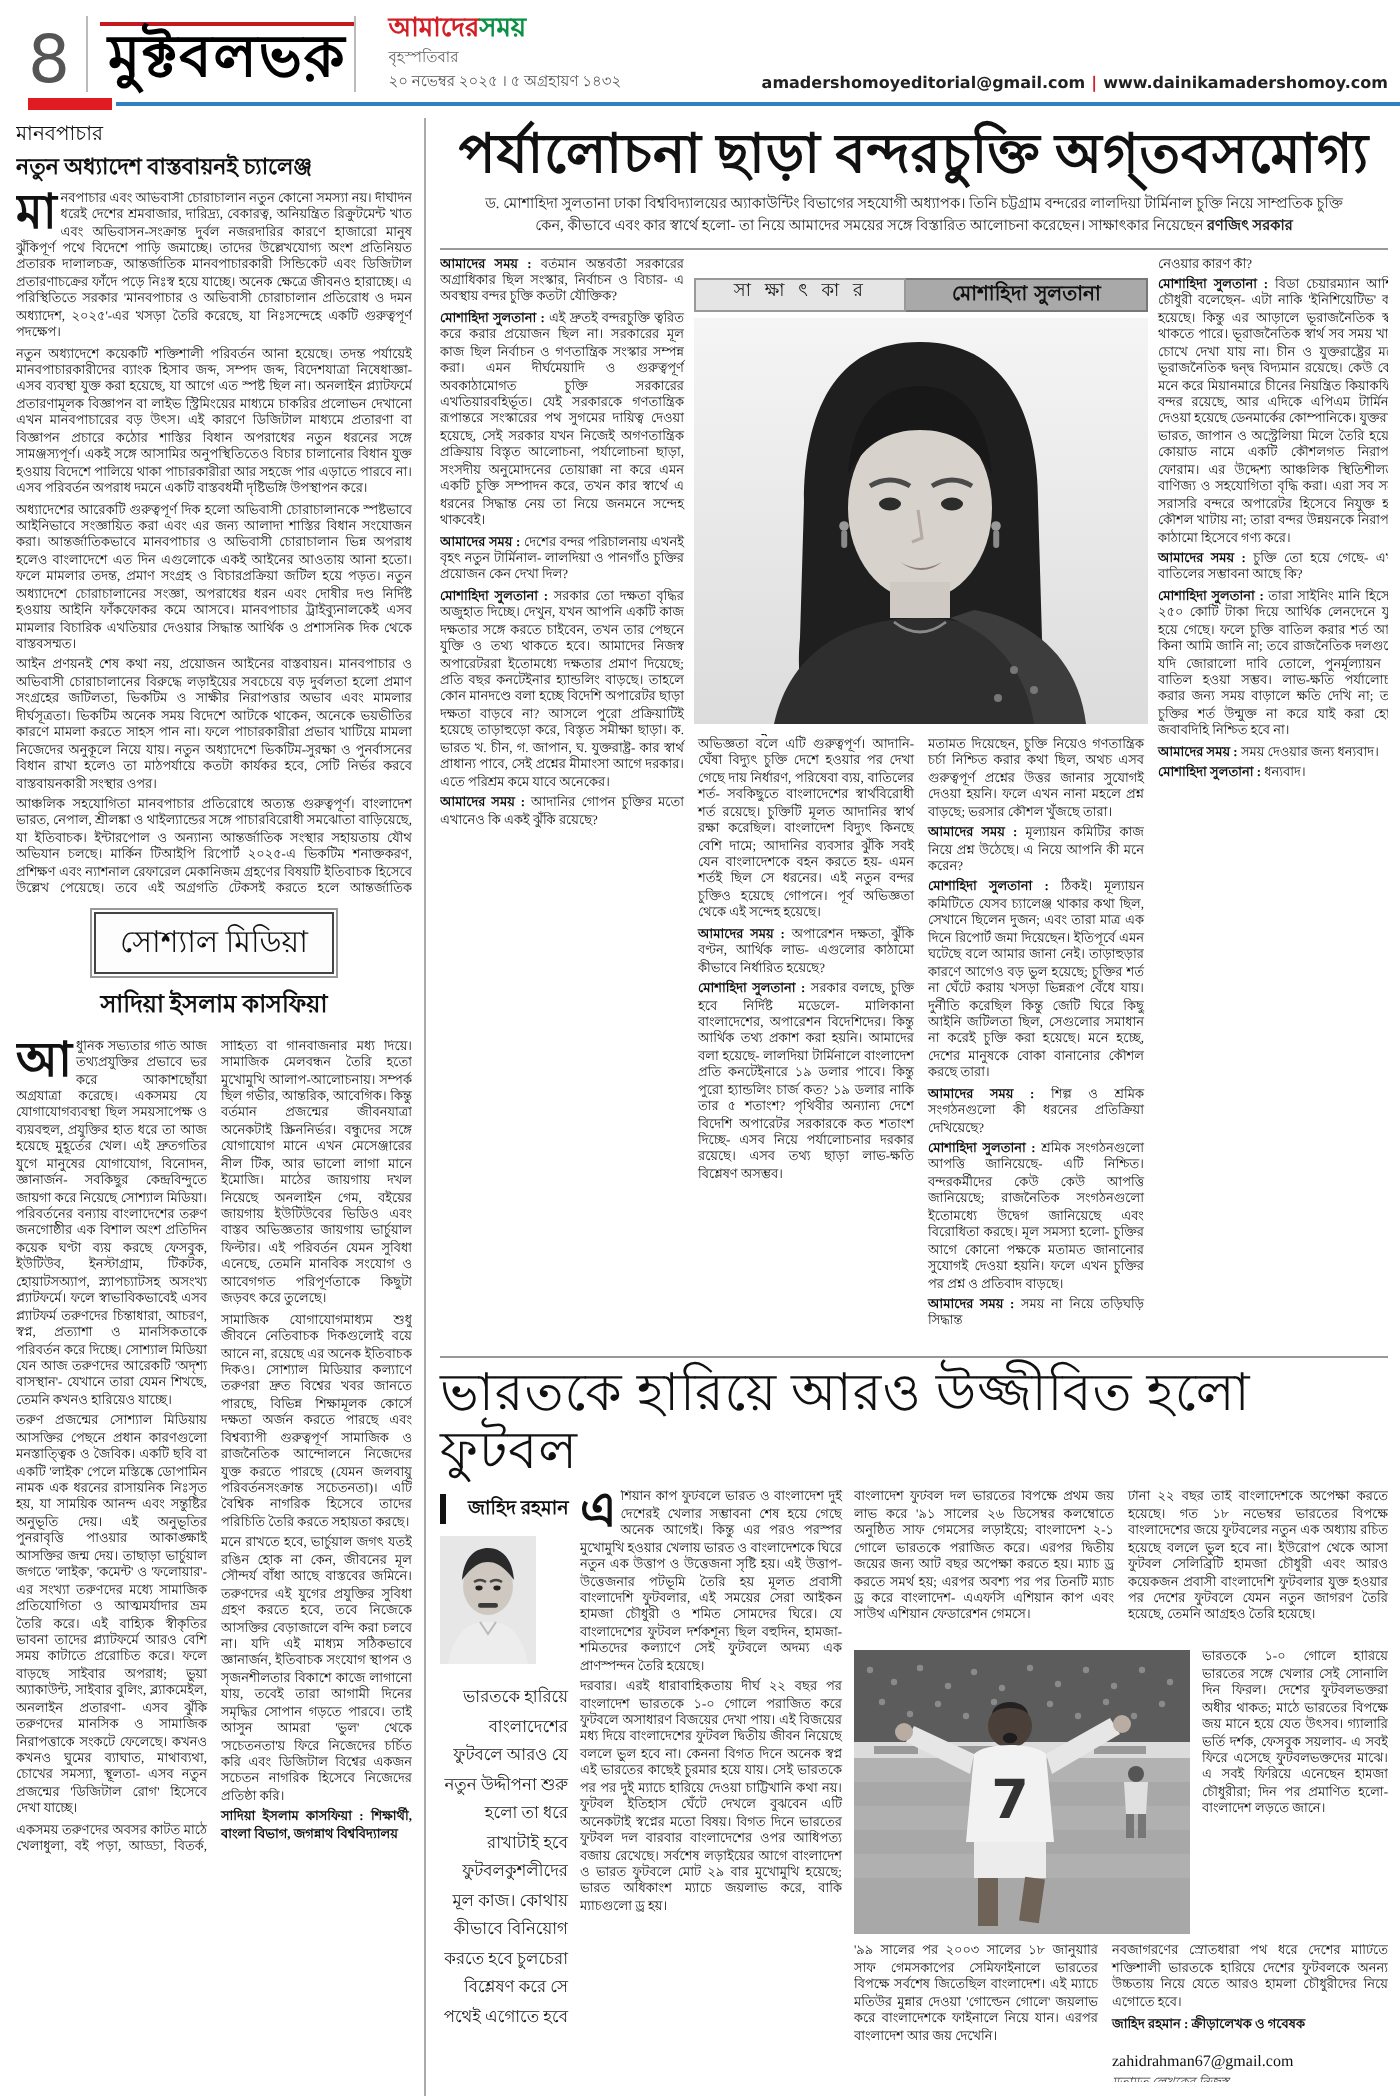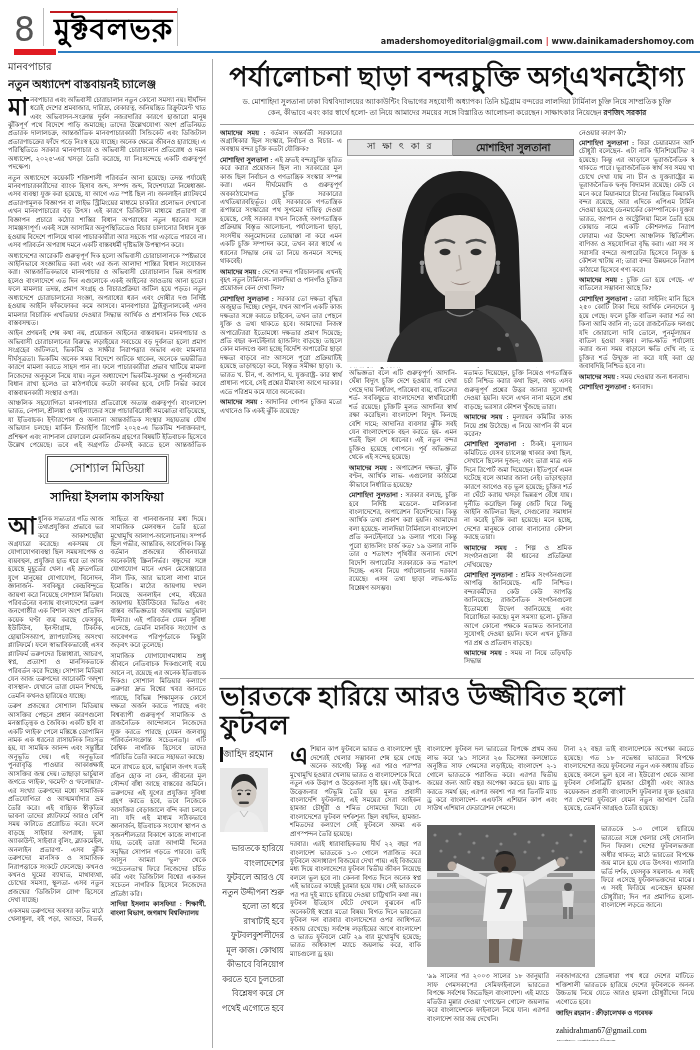--- a/index.html
+++ b/index.html
@@ -32,21 +32,21 @@
   .dc{float:left;font-size:24px;line-height:20px;font-weight:bold;padding:1px 2px 0 0;}
   .qa{margin:0 0 1.5px;}
   .qa b{font-weight:bold;}
   
   .ed-label{font-size:17px;font-weight:bold;letter-spacing:1px;margin:2px 0 4px;}
   .ed-kicker{font-size:10px;margin:0 0 2px;}
   .ed-headline{font-size:11px;font-weight:bold;line-height:1.15;margin:0 0 5px;}
   .ed-body{height:352px;overflow:hidden;}
   
   .soc-tab{width:110px;margin:8px auto 6px;text-align:center;border:1px solid #444;outline:1px solid #999;outline-offset:1px;
-           font-size:12px;padding:2px 4px;background:#fdfdfd;}
+           font-size:15px;padding:2px 4px;background:#fdfdfd;}
   .soc-headline{font-size:17px;font-weight:bold;text-align:center;margin:4px 0 5px;}
   .soc-byline{font-size:12px;font-weight:bold;text-align:center;margin:0 0 7px;}
   .soc-body{columns:2;column-gap:7px;height:418px;overflow:hidden;}
   .soc-sig{font-weight:bold;}
   
   .iv-headline{font-size:27px;line-height:1.2;font-weight:600;text-align:center;margin:2px 0 4px;letter-spacing:.5px;}
   .iv-standfirst{font-size:7.3px;line-height:1.45;text-align:center;color:#222;width:440px;margin:0 auto 5px;}
   .iv-standfirst b{font-weight:bold;margin-top:28px;}
   .iv-rule{border:none;border-top:1px solid #999;margin:0 0 4px;}
   .iv-body{position:relative;height:545px;display:flex;overflow:hidden;}
@@ -54,24 +54,24 @@
   .iv-colB{width:108px;flex:none;margin-right:7px;padding-top:232px;box-sizing:border-box;}
   .iv-colC{width:108px;flex:none;margin-right:7px;padding-top:232px;box-sizing:border-box;}
   .iv-colD{width:122px;flex:none;}
   .iv-photoblock{position:absolute;left:127px;top:10px;width:227px;height:228px;background:#fff;}
   .iv-labelbar{display:flex;height:17px;font-family:"DejaVu Sans",sans-serif;margin-bottom:3px;}
   .iv-lab1{flex:0 0 46%;background:#e5e5e5;border:1px solid #999;font-size:9px;letter-spacing:2px;display:flex;align-items:center;justify-content:center;}
   .iv-lab2{flex:1;background:#a9a9a9;border:1px solid #777;border-left:none;font-size:10px;font-weight:bold;display:flex;align-items:center;justify-content:center;}
   .iv-photo{width:227px;height:203px;display:block;}
   
   .fb{border-top:1px solid #999;margin-top:4px;padding-top:3px;}
-  .fb-headline{font-size:26px;font-weight:700;line-height:1.15;margin:0 0 4px;letter-spacing:.5px;}
+  .fb-headline{font-size:26px;font-weight:400;line-height:1.15;margin:0 0 4px;letter-spacing:.5px;}
   .fb-wrap{display:flex;height:296px;overflow:hidden;}
   .fb-rail{width:64px;flex:none;margin-right:6px;}
-  .fb-byline{border-left:3px solid #111;padding-left:0;font-size:9.5px;font-weight:normal;margin:2px 0 6px;white-space:nowrap;}
+  .fb-byline{border-left:3px solid #111;padding-left:11px;font-size:9.5px;font-weight:bold;margin:2px 0 6px;white-space:nowrap;}
   .fb-authorphoto{width:48px;height:64px;display:block;margin-bottom:10px;}
   .fb-pull{font-size:8.3px;line-height:1.75;text-align:right;color:#222;}
   .fb-colA{width:131px;flex:none;margin-right:6px;}
   .fb-sub{flex:1;display:flex;flex-direction:column;}
   .fb-rowA{height:78px;columns:2;column-gap:7px;overflow:hidden;}
   .fb-rowB{height:144px;display:flex;margin-top:2px;}
   .fb-playerphoto{width:168px;height:142px;flex:none;display:block;margin-right:6px;}
   .fb-rowB-txt{flex:1;overflow:hidden;}
   .fb-rowC{flex:1;display:flex;margin-top:3px;overflow:hidden;}
   .fb-rowC-txt{flex:1;margin-right:7px;}
@@ -83,20 +83,27 @@
 </head>
 <body>
 
 <div class="page">
 
   <div class="hdr">
     <div class="pageno">8</div>
     <div class="vsep"></div>
     <div class="masthead">মুক্টবলভক়</div>
     <div class="vsep"></div>
+    <div class="logoblock">
+      <div class="logoline">
+        <span class="logo-red">আমাদের</span><span class="logo-green">সময়</span>
+      </div>
+      <div class="wkday">বৃহস্পতিবার</div>
+      <div class="dateline">২০ নভেম্বর ২০২৫ । ৫ অগ্রহায়ণ ১৪৩২</div>
+    </div>
     <div class="hdr-spacer"></div>
     <div class="contact">
       <span>amadershomoyeditorial@gmail.com</span><span class="pipe">|</span><span>www.dainikamadershomoy.com</span>
     </div>
   </div>
   <div class="hdr-rule">
     <div class="red"></div>
     <div class="blue"></div>
   </div>
 
@@ -124,21 +131,21 @@
         <p>মনে রাখতে হবে, ভার্চুয়াল জগৎ যতই রঙিন হোক না কেন, জীবনের মূল সৌন্দর্য বাঁধা আছে বাস্তবের জমিনে। তরুণদের এই যুগের প্রযুক্তির সুবিধা গ্রহণ করতে হবে, তবে নিজেকে আসক্তির বেড়াজালে বন্দি করা চলবে না। যদি এই মাধ্যম সঠিকভাবে জ্ঞানার্জন, ইতিবাচক সংযোগ স্থাপন ও সৃজনশীলতার বিকাশে কাজে লাগানো যায়, তবেই তারা আগামী দিনের সমৃদ্ধির সোপান গড়তে পারবে। তাই আসুন আমরা 'ভুল' থেকে 'সচেতনতা'য় ফিরে নিজেদের চর্চিত করি এবং ডিজিটাল বিশ্বের একজন সচেতন নাগরিক হিসেবে নিজেদের প্রতিষ্ঠা করি।</p>
         <p class="soc-sig">সাদিয়া ইসলাম কাসফিয়া : শিক্ষার্থী, বাংলা বিভাগ, জগন্নাথ বিশ্ববিদ্যালয়</p>
       </div>
     </div>
 
     <div class="col-divider"></div>
 
     <div class="maincol">
 
       <div>
-        <div class="iv-headline">পর্যালোচনা ছাড়া বন্দরচুক্তি অগ্এখনইোগ্য</div>
+        <div class="iv-headline">পর্যালোচনা ছাড়া বন্দরচুক্তি অগ্তবসমোগ্য</div>
         <div class="iv-standfirst">
           <span>ড. মোশাহিদা সুলতানা ঢাকা বিশ্ববিদ্যালয়ের অ্যাকাউন্টিং বিভাগের সহযোগী অধ্যাপক। তিনি চট্টগ্রাম বন্দরের লালদিয়া টার্মিনাল চুক্তি নিয়ে সাম্প্রতিক চুক্তি কেন, কীভাবে এবং কার স্বার্থে হলো- তা নিয়ে আমাদের সময়ের সঙ্গে বিস্তারিত আলোচনা করেছেন। সাক্ষাৎকার নিয়েছেন</span> <b>রণজিৎ সরকার</b>
         </div>
         <hr class="iv-rule">
 
         <div class="iv-body body-txt">
           <div class="iv-colA">
             <p class="qa"><b>আমাদের সময় :</b> <span>বর্তমান অন্তর্বর্তী সরকারের অগ্রাধিকার ছিল সংস্কার, নির্বাচন ও বিচার- এ অবস্থায় বন্দর চুক্তি কতটা যৌক্তিক?</span></p>
             <p class="qa"><b>মোশাহিদা সুলতানা :</b> <span>এই দ্রুতই বন্দরচুক্তি ত্বরিত করে করার প্রয়োজন ছিল না। সরকারের মূল কাজ ছিল নির্বাচন ও গণতান্ত্রিক সংস্কার সম্পন্ন করা। এমন দীর্ঘমেয়াদি ও গুরুত্বপূর্ণ অবকাঠামোগত চুক্তি সরকারের এখতিয়ারবহির্ভূত। যেই সরকারকে গণতান্ত্রিক রূপান্তরে সংস্কারের পথ সুগমের দায়িত্ব দেওয়া হয়েছে, সেই সরকার যখন নিজেই অগণতান্ত্রিক প্রক্রিয়ায় বিস্তৃত আলোচনা, পর্যালোচনা ছাড়া, সংসদীয় অনুমোদনের তোয়াক্কা না করে এমন একটি চুক্তি সম্পাদন করে, তখন কার স্বার্থে এ ধরনের সিদ্ধান্ত নেয় তা নিয়ে জনমনে সন্দেহ থাকবেই।</span></p>
             <p class="qa"><b>আমাদের সময় :</b> <span>দেশের বন্দর পরিচালনায় এখনই বৃহৎ নতুন টার্মিনাল- লালদিয়া ও পানগাঁও চুক্তির প্রয়োজন কেন দেখা দিল?</span></p>

